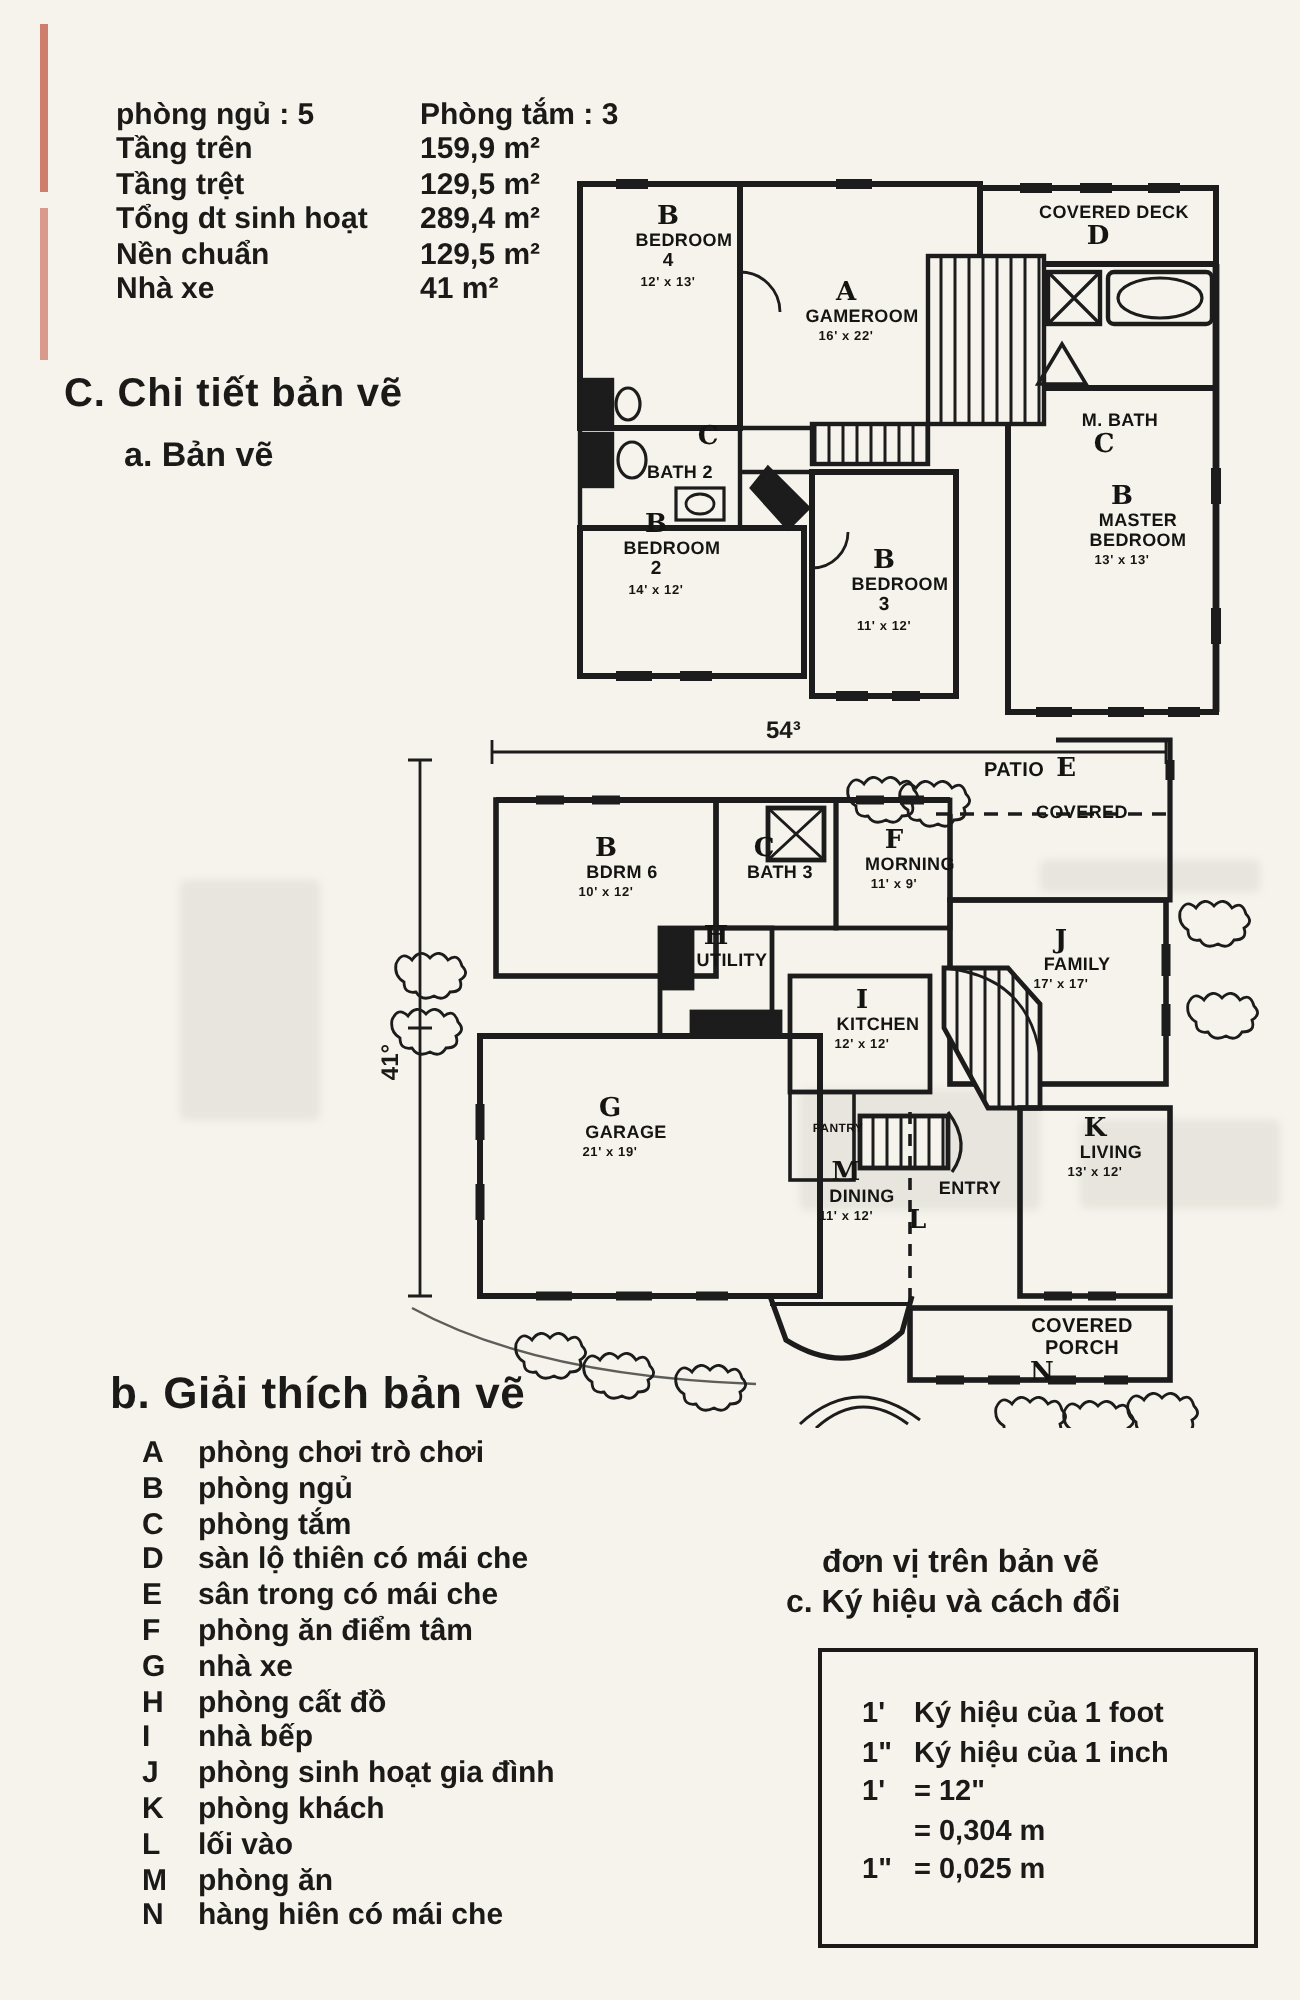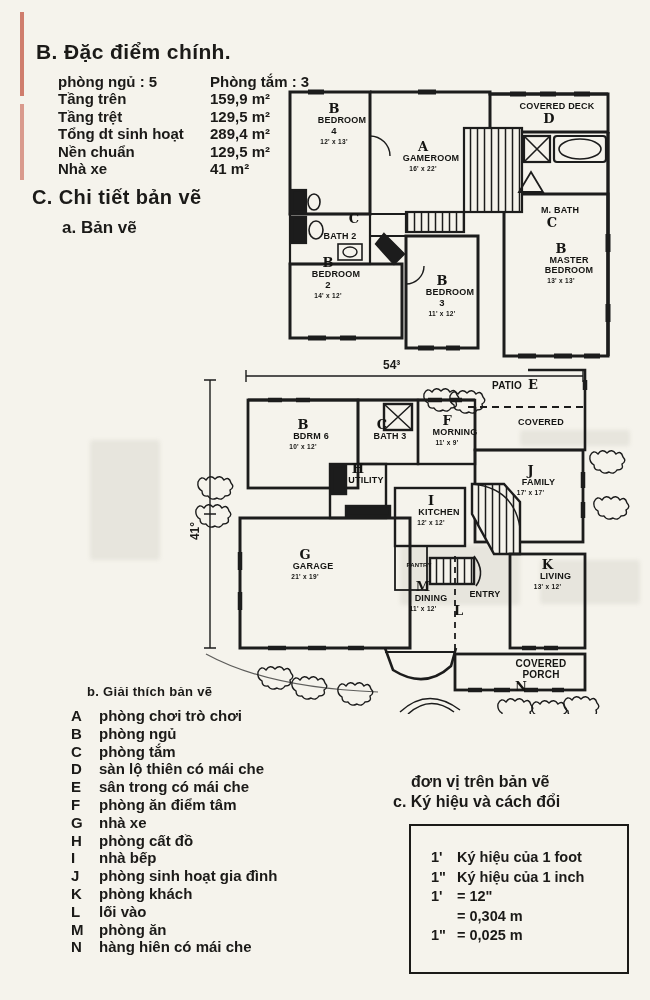--- a/index.html
+++ b/index.html
@@ -11,21 +11,21 @@
   .secb{position:absolute;left:36px;top:40px;width:320px;}
   .h-big{font-size:21px;font-weight:bold;letter-spacing:.4px;}
   .spec{margin:9px 0 0 22px;font-size:15px;font-weight:bold;line-height:17.4px;}
   .spec-row{display:flex;}
   .spec-label{width:152px;flex:none;}
   .secc{position:absolute;left:32px;top:186px;}
   .h-mid{font-size:20px;font-weight:bold;letter-spacing:.4px;}
   .sub-a{margin:9px 0 0 30px;font-size:17px;font-weight:bold;}
   
   .legend{position:absolute;left:55px;top:684px;width:340px;}
-  .legend-h{font-size:13px;font-weight:bold;letter-spacing:.3px;margin-left:32px;}
+  .legend-h{font-size:22px;font-weight:bold;letter-spacing:.3px;}
   .lg-rows{margin:8px 0 0 16px;font-size:15px;font-weight:bold;line-height:17.8px;}
   .lg-row{display:flex;}
   .lg-key{width:28px;flex:none;}
   
   .units{position:absolute;left:393px;top:772px;width:245px;}
   .units-h{font-size:16px;font-weight:bold;line-height:20px;}
   .units-h2{margin-left:18px;}
   .ubox{margin:12px 0 0 16px;width:196px;border:2.5px solid #1b1a18;
         padding:22px 0 26px 20px;}
   .uline{display:flex;font-size:14.5px;font-weight:bold;line-height:19.5px;}
@@ -55,21 +55,20 @@
 
   <div class="red-strip" style="left:20px;top:12px;width:4px;height:84px;"></div>
   <div class="red-strip" style="left:20px;top:104px;width:4px;height:76px;opacity:.6;"></div>
   <div class="smudge" style="left:520px;top:430px;width:110px;height:16px;"></div>
   <div class="smudge" style="left:540px;top:560px;width:100px;height:44px;"></div>
   <div class="smudge" style="left:90px;top:440px;width:70px;height:120px;"></div>
   <div class="smudge" style="left:400px;top:545px;width:120px;height:60px;"></div>
 
 
   <div class="secb">
-    <div class="h-big">B. Đặc điểm chính.</div>
     <div class="spec">
       <div class="spec-row">
           <span class="spec-label">phòng ngủ : 5</span>
           <span>Phòng tắm : 3</span>
         </div>
       <div class="spec-row">
           <span class="spec-label">Tầng trên</span>
           <span>159,9 m²</span>
         </div>
       <div class="spec-row">
@@ -249,21 +248,21 @@
         <path d="M80 296h18 M120 296h18 M160 296h16 M334 296h14 M356 296h14" stroke-width="4.5"></path>
         <path d="M280 338h14 M306 338h16 M336 338h14 M364 338h12 M397 28v10" stroke-width="4.5"></path>
       </g>
     </svg>
     <div class="dim-w" style="left:195px;top:6px;">54³</div>
     <div class="dim-h" style="left:-2px;top:172px;">41°</div>
     <div class="rlabel row" style="left:288px;top:26px;width:92px;">
       <span class="rl-name" style="font-size:10px;">PATIO</span>
       <span class="rl-letter">E</span>
     </div>
-    <div class="rlabel" style="left:300px;top:66px;width:90px;">
+    <div class="rlabel" style="left:300px;top:50px;width:90px;">
       <span class="rl-name">COVERED</span>
     </div>
     <div class="rlabel" style="left:80px;top:66px;width:70px;">
       <span class="rl-letter">B</span>
       <span class="rl-name">BDRM 6</span>
       <span class="rl-dims">10' x 12'</span>
     </div>
     <div class="rlabel" style="left:166px;top:66px;width:56px;">
       <span class="rl-letter">C</span>
       <span class="rl-name">BATH 3</span>

